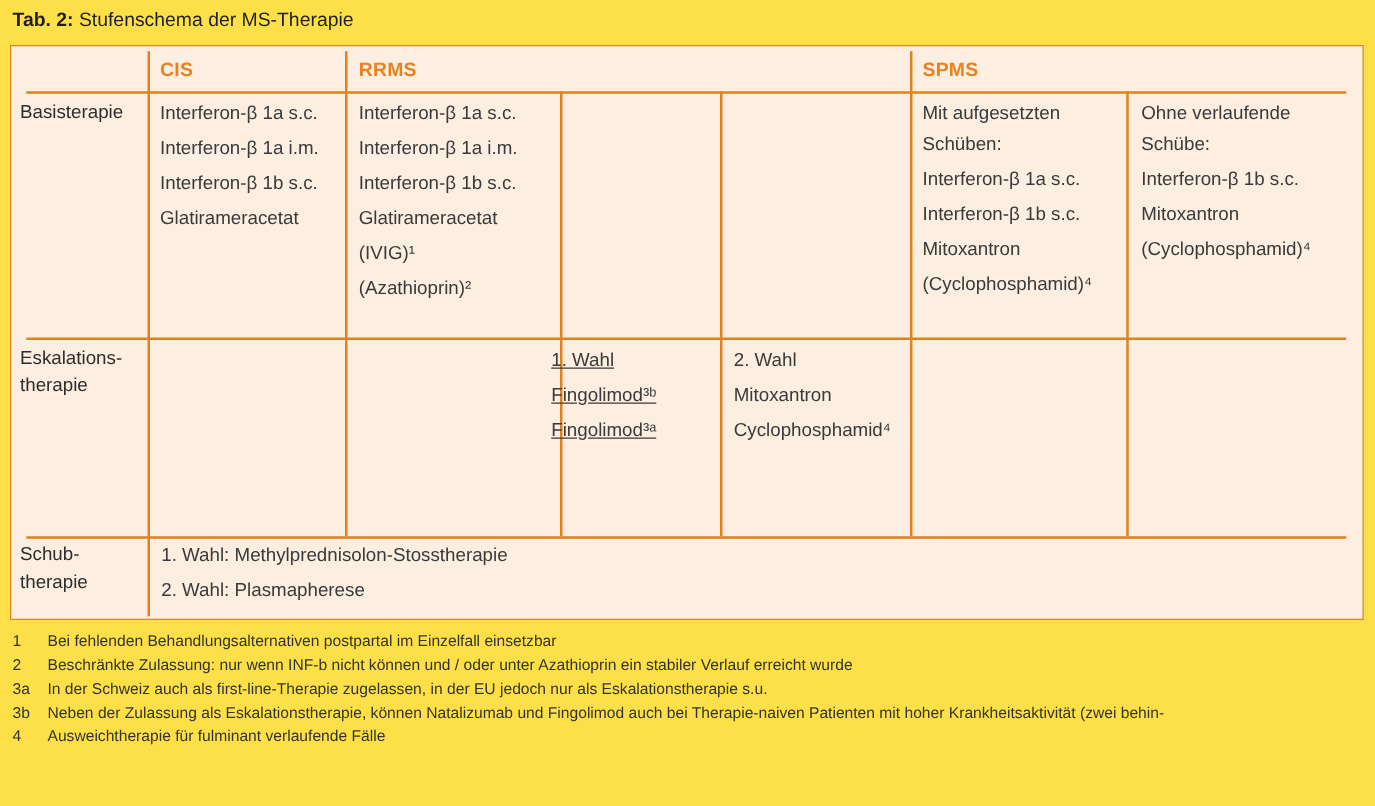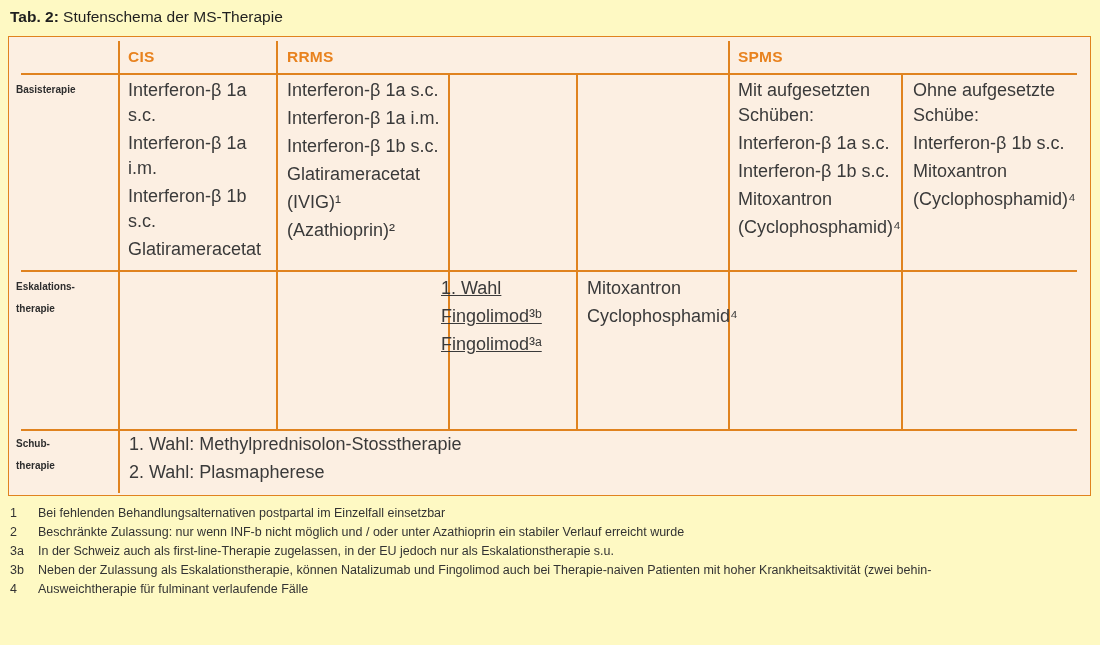--- a/index.html
+++ b/index.html
@@ -1,36 +1,36 @@
 <!DOCTYPE html>
 <html><head>
 <meta charset="utf-8">
 <style>
   html,body { margin:0; padding:0; background:#ffffff; }
   .page {
-    position:relative; width:1100px; height:645px; background:#fef9c3;
+    position:relative; width:1100px; height:645px; background:#fde047;
     font-family:"Liberation Sans","DejaVu Sans",sans-serif; color:#333;
     overflow:hidden;
   }
   .caption { position:absolute; left:10px; top:8px; font-size:15.5px; color:#1f1f1f; }
   .caption .prefix { font-weight:bold; }
   .caption .rest { font-weight:normal; }
 
   .ms-table {
     position:absolute; left:8px; top:36px; width:1083px; height:460px;
     background:#fcefe2; border:1.5px solid #e0831f; box-sizing:border-box;
   }
   .vline { position:absolute; width:1.5px; background:#e0831f; }
   .hline { position:absolute; height:1.5px; background:#e0831f; left:12px; width:1056px; }
 
   .col-header { position:absolute; top:11px; font-size:15.5px; font-weight:bold; color:#e8821e; letter-spacing:0.2px; }
 
-  .row-label { position:absolute; font-size:10px; font-weight:bold; color:#2d2d2d; line-height:22px; }
+  .row-label { position:absolute; font-size:15px; font-weight:normal; color:#2d2d2d; line-height:22px; }
 
-  .cell { position:absolute; font-size:18px; color:#3a3a3a; }
+  .cell { position:absolute; font-size:15px; color:#3a3a3a; }
   .cell .item { line-height:25px; margin-bottom:3px; }
 
   .footnotes { position:absolute; left:10px; top:504px; width:1082px; font-size:12.5px; color:#333; }
   .fn { display:flex; align-items:flex-start; }
   .fn-marker { flex:0 0 28px; line-height:19px; }
   .fn-text { flex:1; }
   .fn-text .item { line-height:19px; }
 </style>
 </head>
 <body>
@@ -85,32 +85,33 @@
         <div class="item">(Azathioprin)²</div>
       </div>
     <div class="cell" style="left:729px; top:41px; width:155px;">
         <div class="item">Mit aufgesetzten Schüben:</div>
         <div class="item">Interferon-β 1a s.c.</div>
         <div class="item">Interferon-β 1b s.c.</div>
         <div class="item">Mitoxantron</div>
         <div class="item">(Cyclophosphamid)⁴</div>
       </div>
     <div class="cell" style="left:904px; top:41px; width:172px;">
-        <div class="item">Ohne aufgesetzte Schübe:</div>
+        <div class="item">Ohne verlaufende Schübe:</div>
         <div class="item">Interferon-β 1b s.c.</div>
         <div class="item">Mitoxantron</div>
         <div class="item">(Cyclophosphamid)⁴</div>
       </div>
 
     <div class="cell" style="left:432px; top:239px; width:112px;text-decoration:underline;">
         <div class="item">1. Wahl</div>
         <div class="item">Fingolimod³ᵇ</div>
         <div class="item">Fingolimod³ᵃ</div>
       </div>
     <div class="cell" style="left:578px; top:239px; width:138px;">
+        <div class="item">2. Wahl</div>
         <div class="item">Mitoxantron</div>
         <div class="item">Cyclophosphamid⁴</div>
       </div>
 
     <div class="cell" style="left:120px; top:395px; width:930px;">
         <div class="item">1. Wahl: Methylprednisolon-Stosstherapie</div>
         <div class="item">2. Wahl: Plasmapherese</div>
       </div>
 
   </div>
@@ -118,21 +119,21 @@
   <div class="footnotes">
     <div class="fn">
       <span class="fn-marker">1</span>
       <span class="fn-text">
           <div class="item">Bei fehlenden Behandlungsalternativen postpartal im Einzelfall einsetzbar</div>
         </span>
     </div>
     <div class="fn">
       <span class="fn-marker">2</span>
       <span class="fn-text">
-          <div class="item">Beschränkte Zulassung: nur wenn INF-b nicht möglich und / oder unter Azathioprin ein stabiler Verlauf erreicht wurde</div>
+          <div class="item">Beschränkte Zulassung: nur wenn INF-b nicht können und / oder unter Azathioprin ein stabiler Verlauf erreicht wurde</div>
         </span>
     </div>
     <div class="fn">
       <span class="fn-marker">3a</span>
       <span class="fn-text">
           <div class="item">In der Schweiz auch als first-line-Therapie zugelassen, in der EU jedoch nur als Eskalationstherapie s.u.</div>
         </span>
     </div>
     <div class="fn">
       <span class="fn-marker">3b</span>

